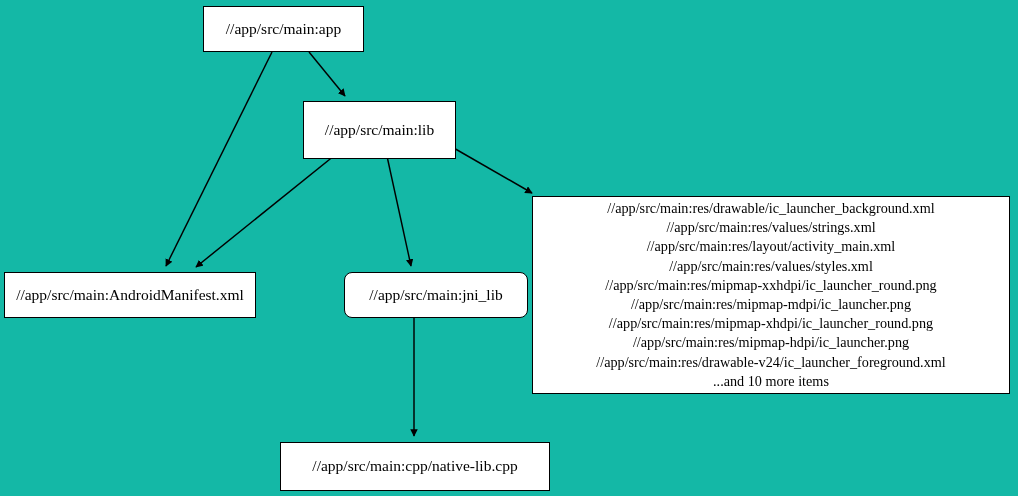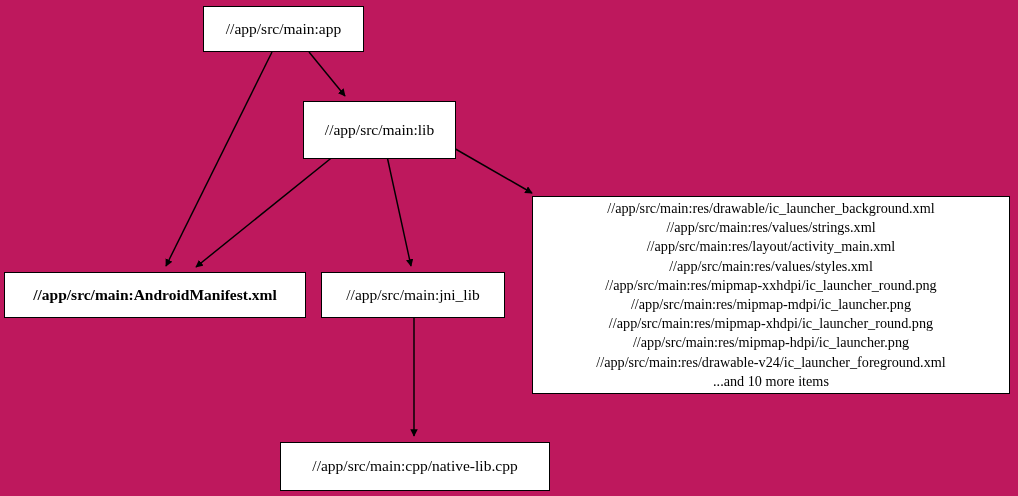--- a/index.html
+++ b/index.html
@@ -8,21 +8,21 @@
     background: #ffffff;
   }
   body {
     font-family: "Liberation Serif", "DejaVu Serif", serif;
     color: #000000;
   }
   #graph-canvas {
     position: relative;
     width: 1018px;
     height: 496px;
-    background: #be185d;
+    background: #14b8a6;
     overflow: hidden;
   }
   #edge-layer {
     position: absolute;
     left: 0;
     top: 0;
     width: 1018px;
     height: 496px;
     pointer-events: none;
   }
@@ -46,22 +46,22 @@
   .node-multi {
     display: block;
     white-space: pre;
     text-align: center;
     font-size: 14.2px;
     line-height: 19.2px;
     padding: 0 6px;
   }
   #node-app      { left: 203px; top: 6px;   width: 161px; height: 46px; }
   #node-lib      { left: 303px; top: 101px; width: 153px; height: 58px; }
-  #node-manifest { left: 4px;   top: 272px; width: 302px; height: 46px; font-weight: bold; }
-  #node-jnilib   { left: 321px; top: 272px; width: 184px; height: 46px; }
+  #node-manifest { left: 4px;   top: 272px; width: 252px; height: 46px; }
+  #node-jnilib   { left: 344px; top: 272px; width: 184px; height: 46px; border-radius: 8px; }
   #node-cpp      { left: 280px; top: 442px; width: 270px; height: 49px; }
   #node-res      { left: 532px; top: 196px; width: 478px; height: 198px;
                    align-items: center; justify-content: center; }
 </style>
 </head>
 <body>
 
 <div id="graph-canvas">
 
   <svg id="edge-layer" viewBox="0 0 1018 496" width="1018" height="496" xmlns="http://www.w3.org/2000/svg">

